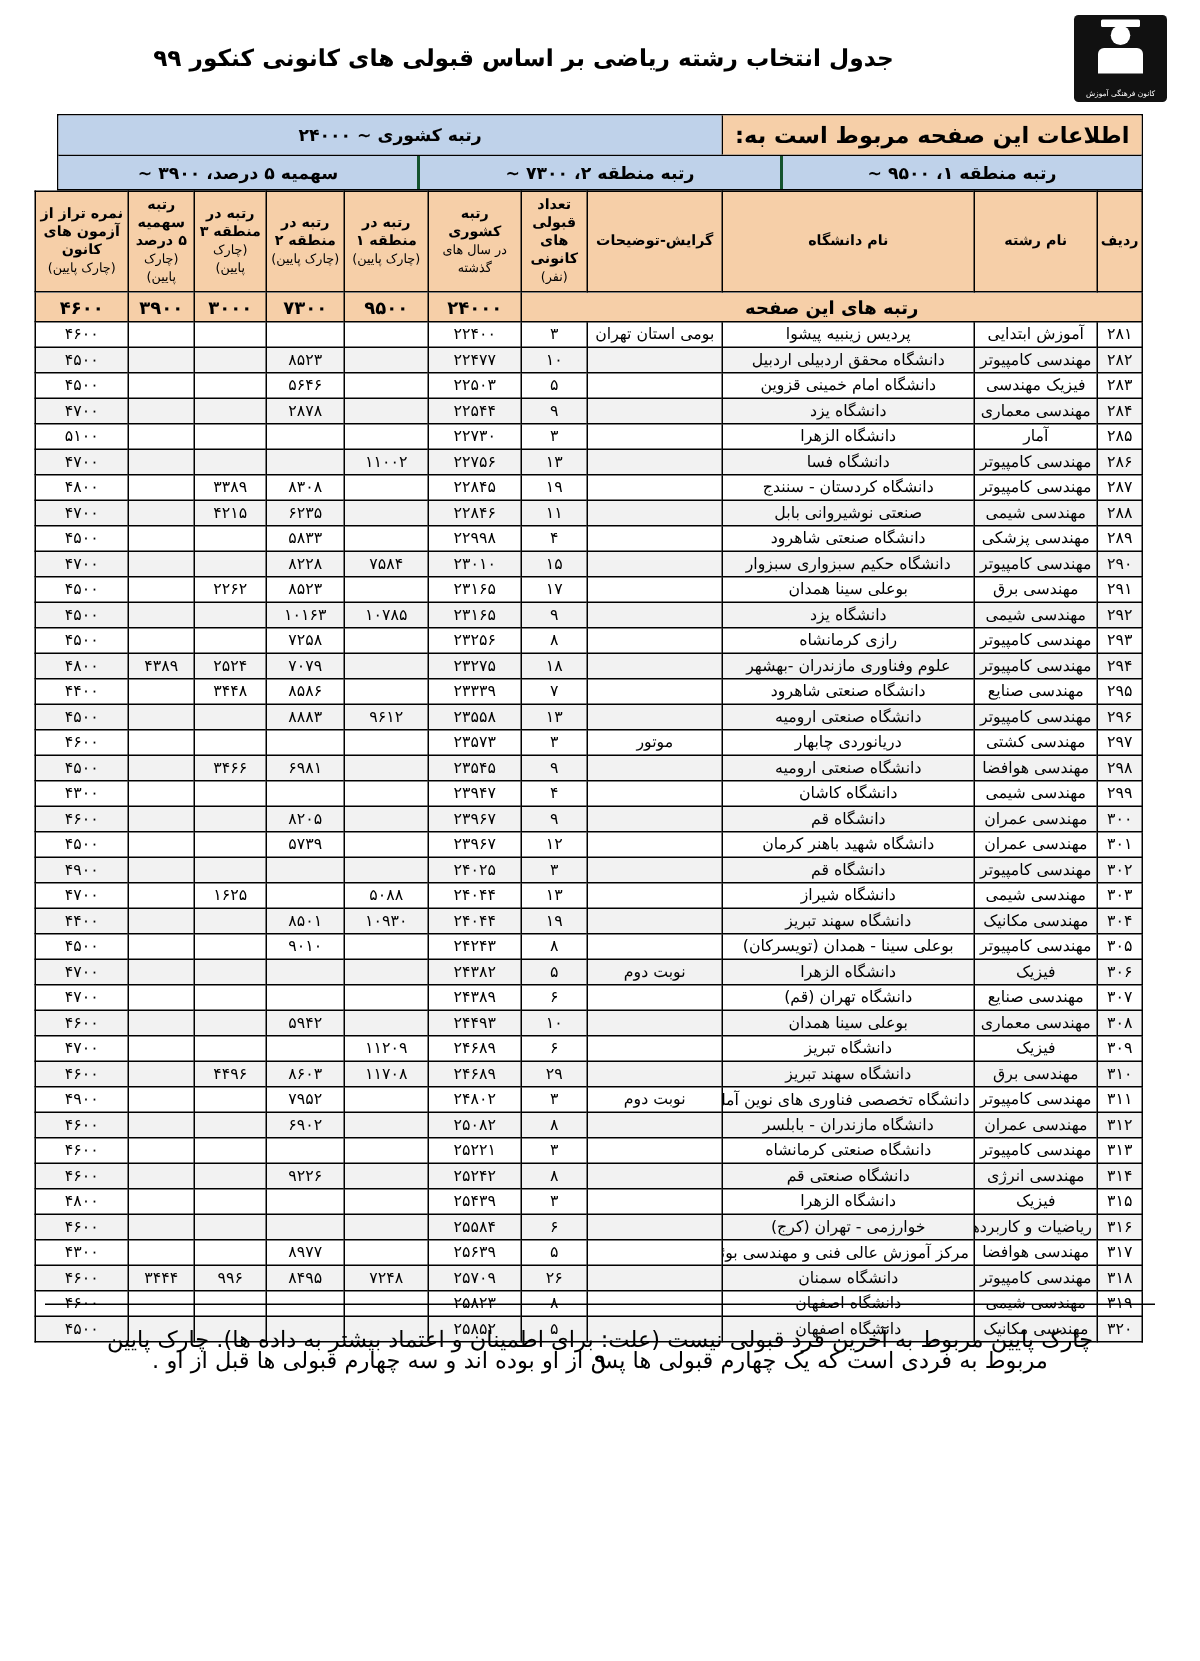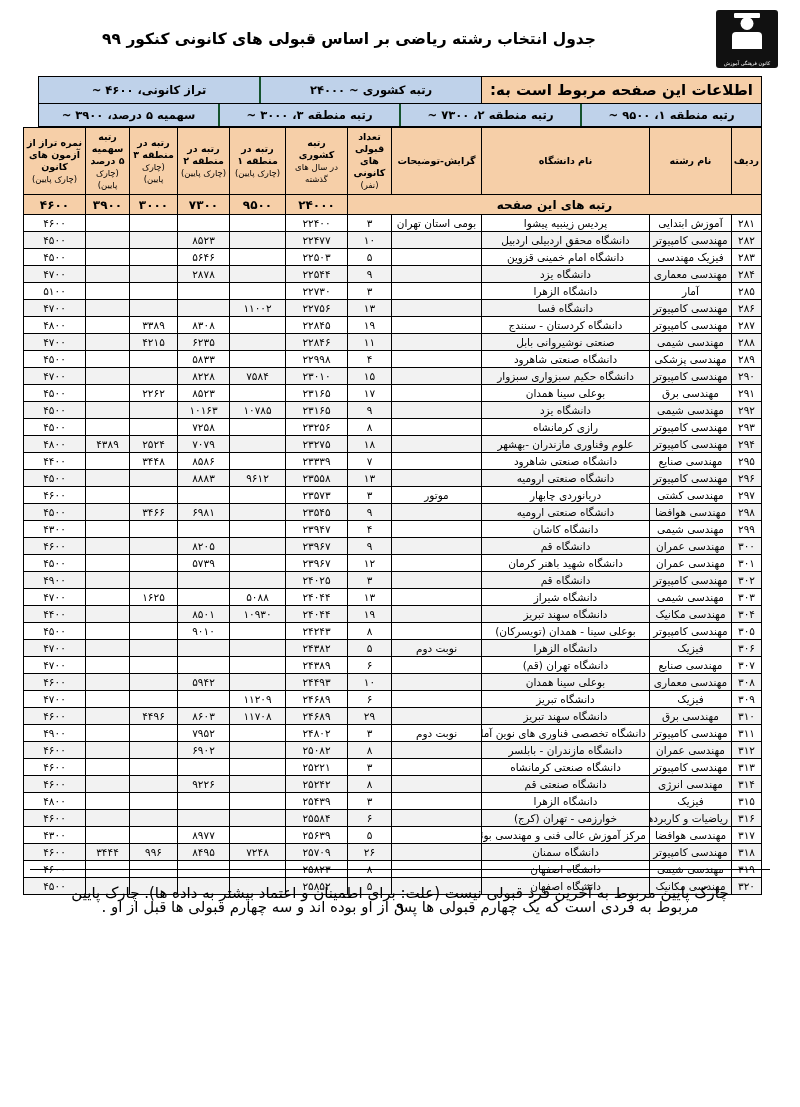--- a/index.html
+++ b/index.html
@@ -224,28 +224,26 @@
       <div class="caption">کانون فرهنگی آموزش</div>
     </div>
     <div class="header-title">جدول انتخاب رشته ریاضی بر اساس قبولی های کانونی کنکور ۹۹</div>
   </div>
 
   <div class="info-wrap">
     <div class="info-row">
       <div class="info-label">اطلاعات این صفحه مربوط است به:</div>
       <div class="info-cells">
         <div class="info-cell">رتبه کشوری ~ ۲۴۰۰۰</div>
-        <div class="info-cell">تراز کانونی، ۴۶۰۰ ~</div>
       </div>
     </div>
     <div class="info-row">
       <div class="info-cells">
         <div class="info-cell">رتبه منطقه ۱، ۹۵۰۰ ~</div>
         <div class="info-cell">رتبه منطقه ۲، ۷۳۰۰ ~</div>
-        <div class="info-cell">رتبه منطقه ۳، ۳۰۰۰ ~</div>
         <div class="info-cell">سهمیه ۵ درصد، ۳۹۰۰ ~</div>
       </div>
     </div>
   </div>
 
   <table class="main">
     <colgroup>
       <col class="c-row">
         <col class="c-field">
         <col class="c-univ">

